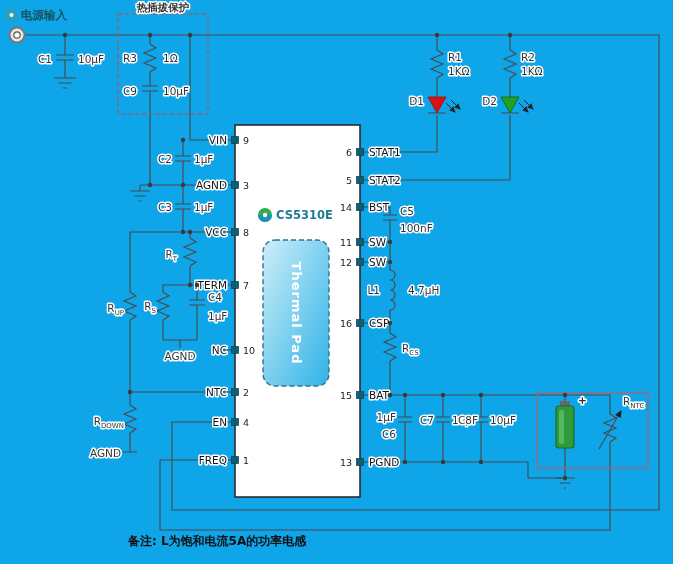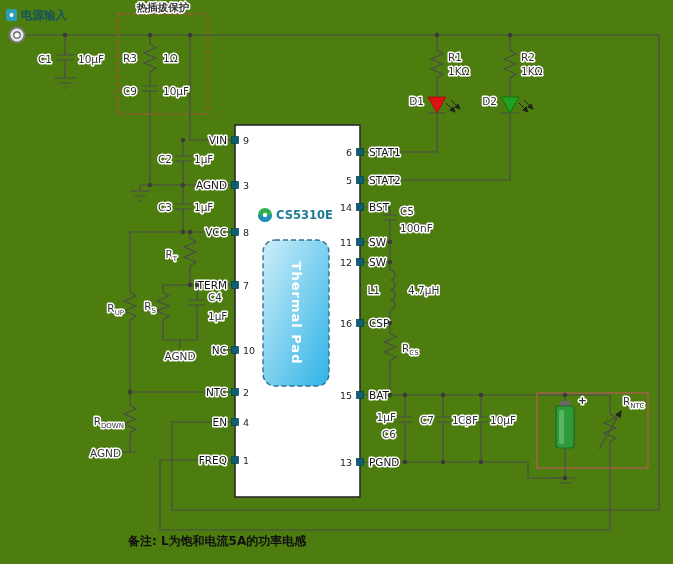--- a/index.html
+++ b/index.html
@@ -1,16 +1,16 @@
 <!DOCTYPE html>
 <html><head>
 <meta charset="utf-8">
 <style>
   html,body{margin:0;padding:0;background:#fff;}
-  #stage{width:673px;height:564px;position:relative;background:#4d7c0f;
+  #stage{width:673px;height:564px;position:relative;background:#0ea5e9;
          font-family:"DejaVu Sans","Liberation Sans",sans-serif;}
   svg{display:block;}
   .wire{stroke:#4a4a4a;stroke-width:1.15;fill:none;}
   .dot{fill:#3a3a3a;}
   .lbl{font-size:10.5px;fill:#333;}
   .halo{paint-order:stroke;stroke:#fff;stroke-width:3px;stroke-linejoin:round;}
   .sub{font-size:7px;}
   .pin-num{font-size:9.5px;fill:#222;}
   .pin-name{font-size:10.5px;fill:#111;}
   .cn{font-size:11.5px;fill:#17525e;font-weight:bold;}

